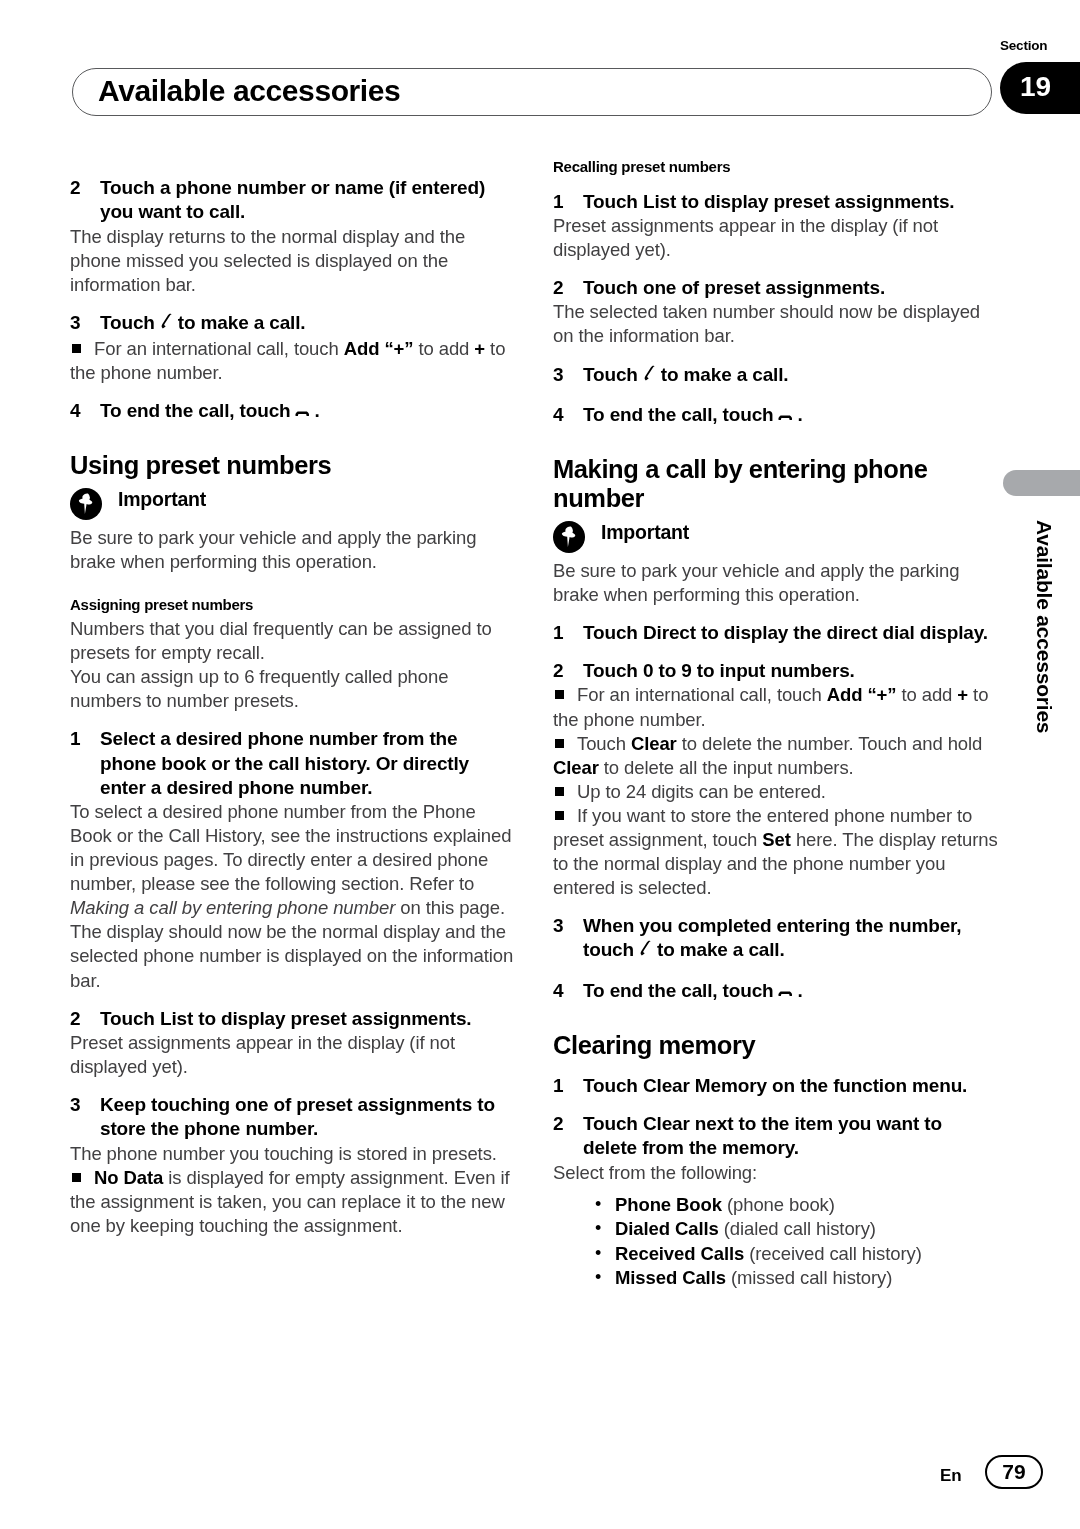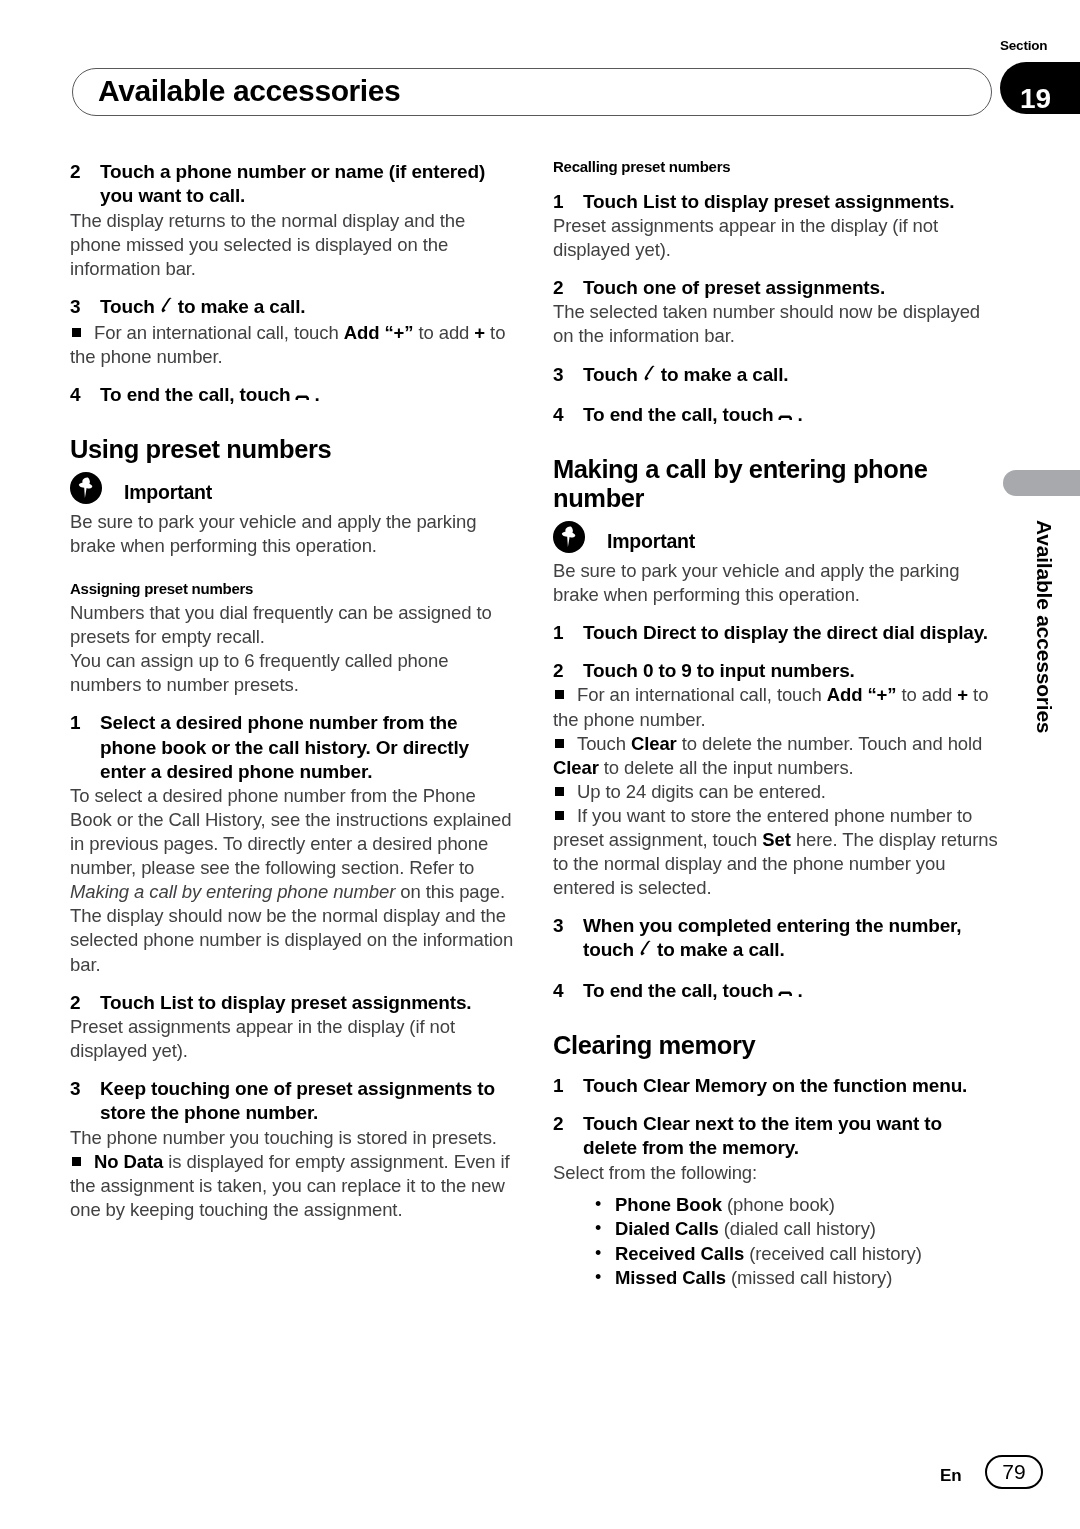--- a/index.html
+++ b/index.html
@@ -52,21 +52,20 @@
     background: #000;
     border-radius: 26px 0 0 26px;
     color: #fff;
   }
   .section-badge span {
     position: absolute;
     left: 20px; top: 50%;
     transform: translateY(-54%);
     font-size: 28px;
     font-weight: bold;
-    margin-top: 12px;
   }
 
   
   .col {
     position: absolute;
     top: 158px;
     width: 447px;
   }
   .col-left  { left: 70px; }
   .col-right { left: 553px; }
@@ -95,21 +94,21 @@
     letter-spacing: -0.15px;
     margin: 14px 0 0 0;
     text-indent: 0;
     padding-left: 30px;
   }
   .step .num {
     display: inline-block;
     width: 30px;
     margin-left: -30px;
   }
-  .step.first { margin-top: 2px; }
+  .step.first { margin-top: 18px; }
 
   .body {
     font-size: 18.5px;
     color: #414042;
     line-height: 1.30;
     letter-spacing: -0.1px;
     margin: 0;
   }
   .body i { font-style: italic; }
 
@@ -148,23 +147,23 @@
     position: absolute;
     left: -20px;
     color: #000;
     font-size: 18px;
   }
   .dotlist li b { color: #000; font-weight: bold; }
 
   
   .important {
     display: flex;
-    align-items: flex-end;
+    align-items: flex-start;
     margin: 8px 0 6px 0;
-    gap: 22px;
+    gap: 16px;
   }
   .pin-badge {
     width: 32px; height: 32px;
     border-radius: 50%;
     background: #000;
     position: relative;
     flex: 0 0 auto;
   }
   .pin-badge svg { position: absolute; left: 5px; top: 4px; }
   .important-label {
@@ -214,21 +213,21 @@
     border: 2px solid #000;
     border-radius: 17px;
     background: #fff;
   }
   .footer-page span {
     position: absolute;
     left: 0; right: 0; top: 50%;
     transform: translateY(-52%);
     text-align: center;
     font-size: 21px;
-    font-weight: normal;
+    font-weight: bold;
   }
 </style>
 </head>
 <body>
 
 <div class="page-header">
   <div class="title-pill"></div>
   <div class="title-text">Available accessories</div>
 </div>
 <div class="section-label">Section</div>

